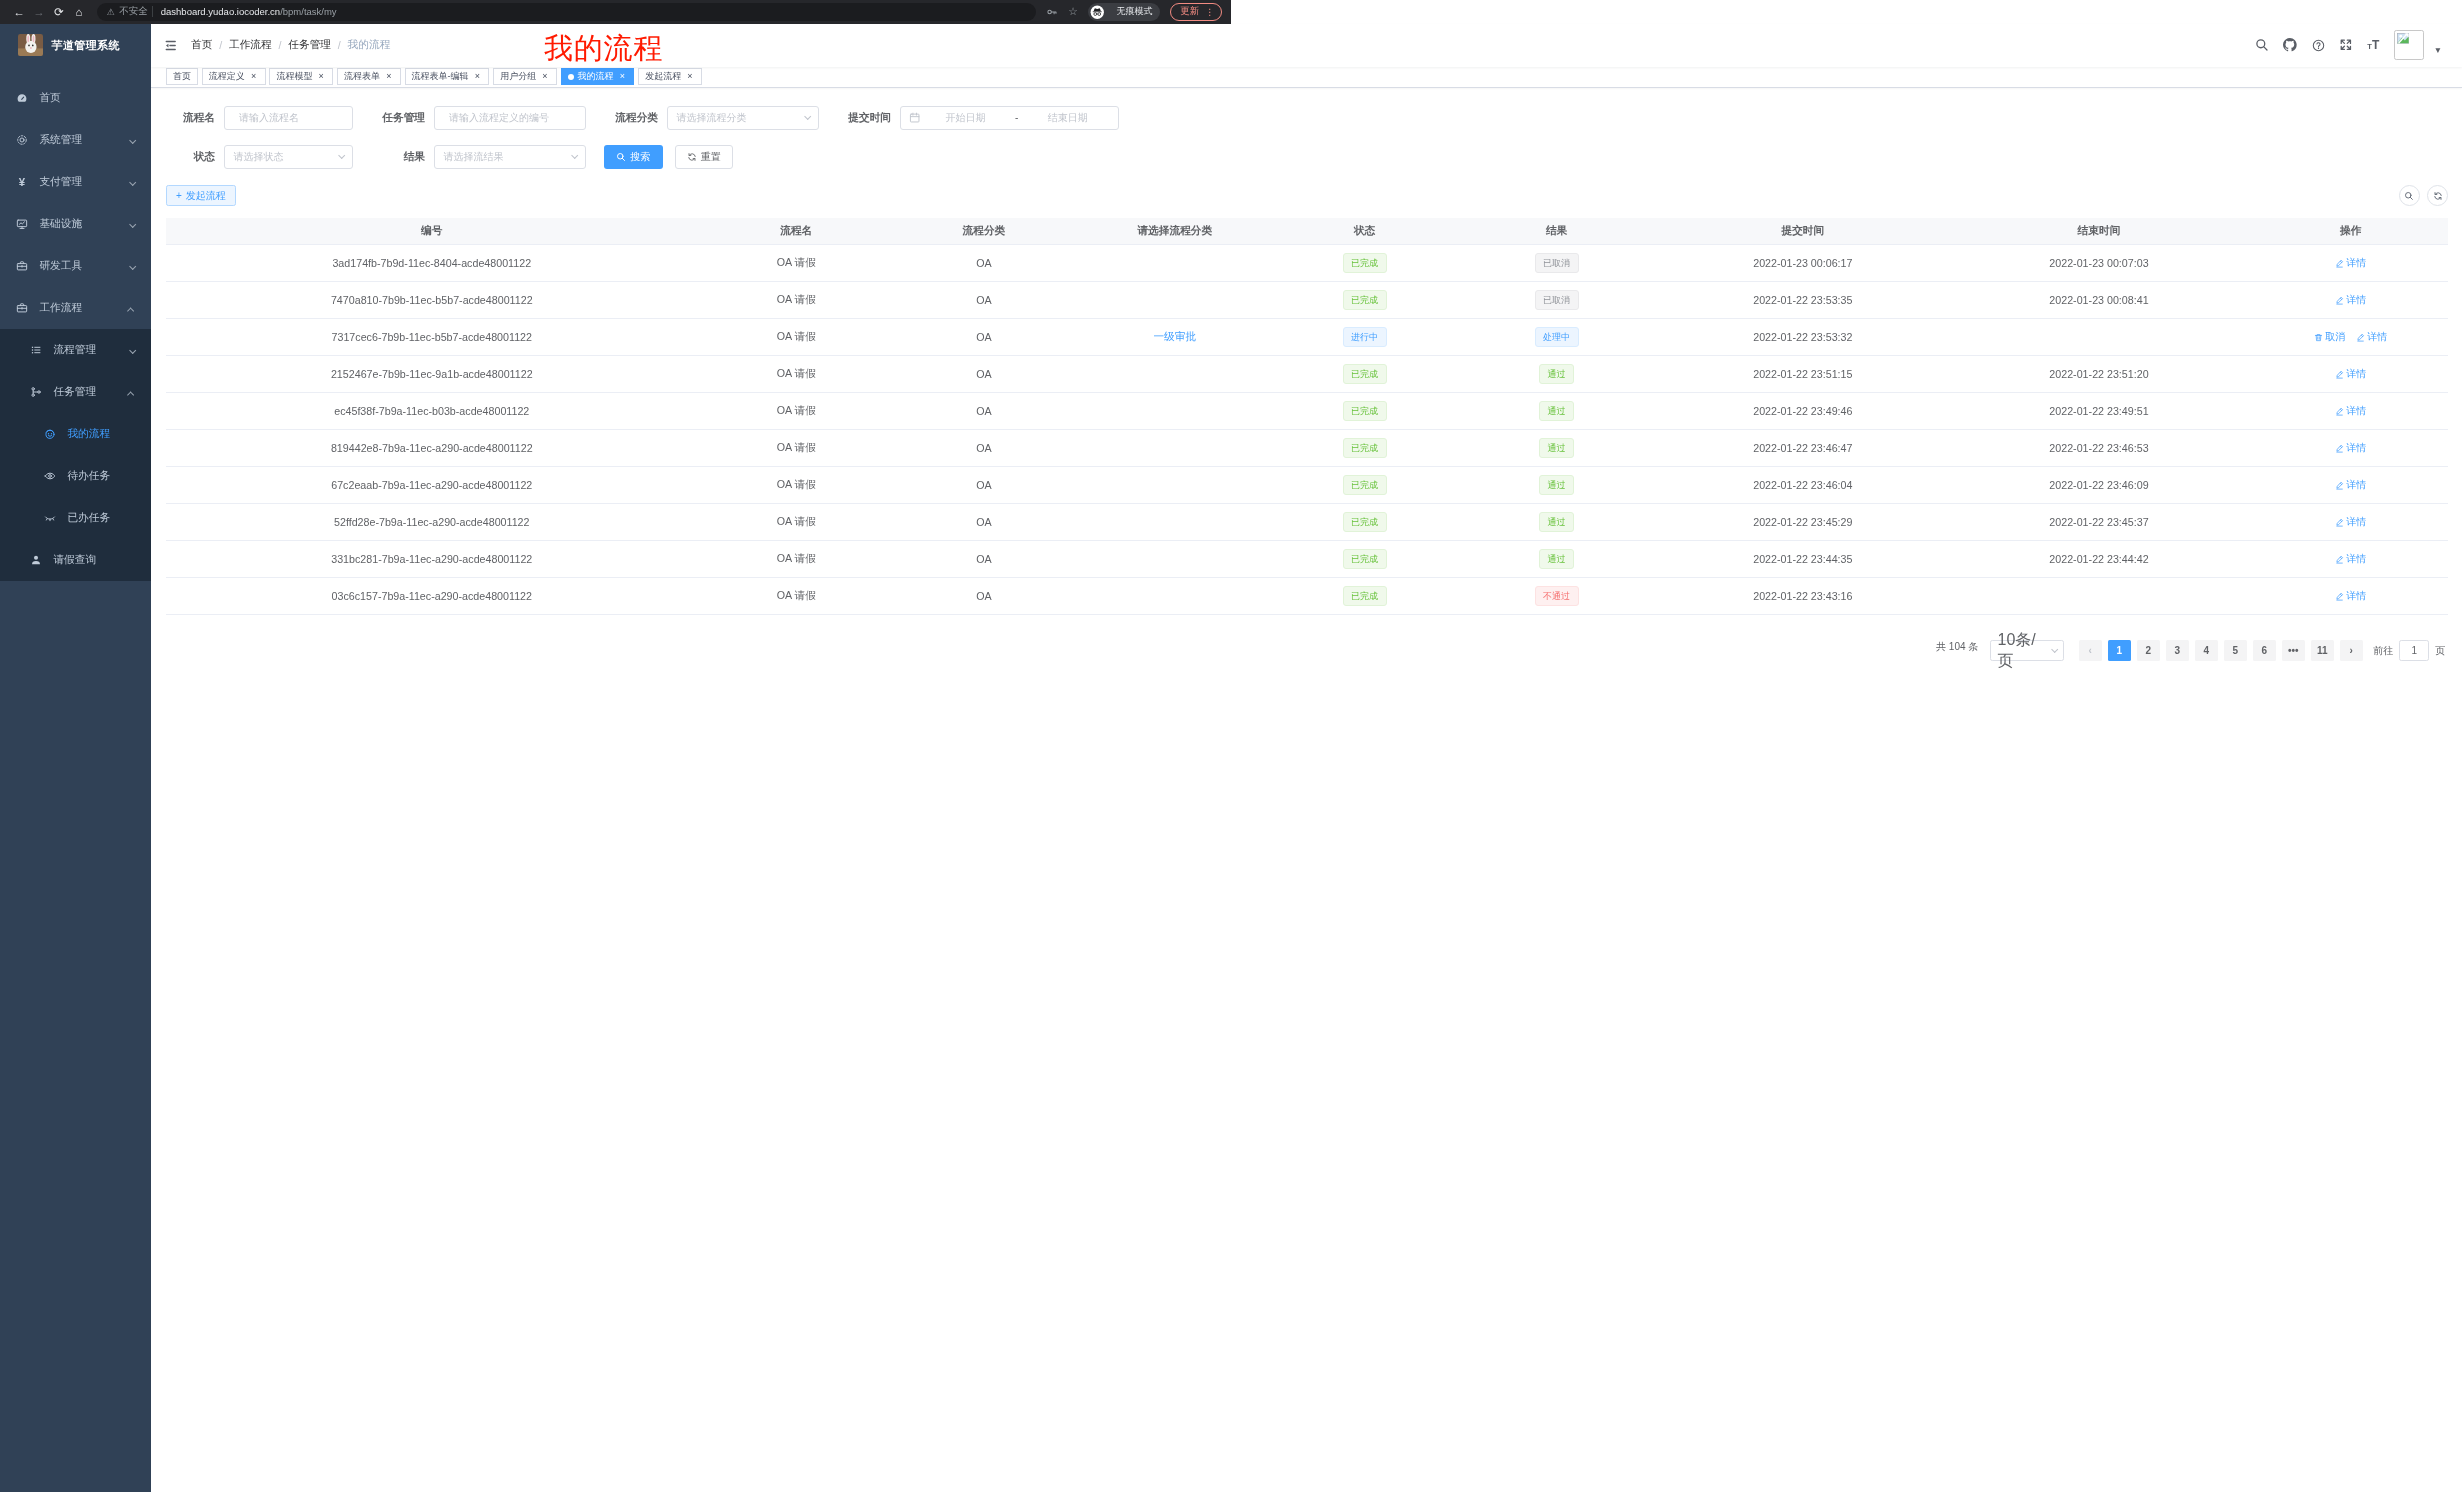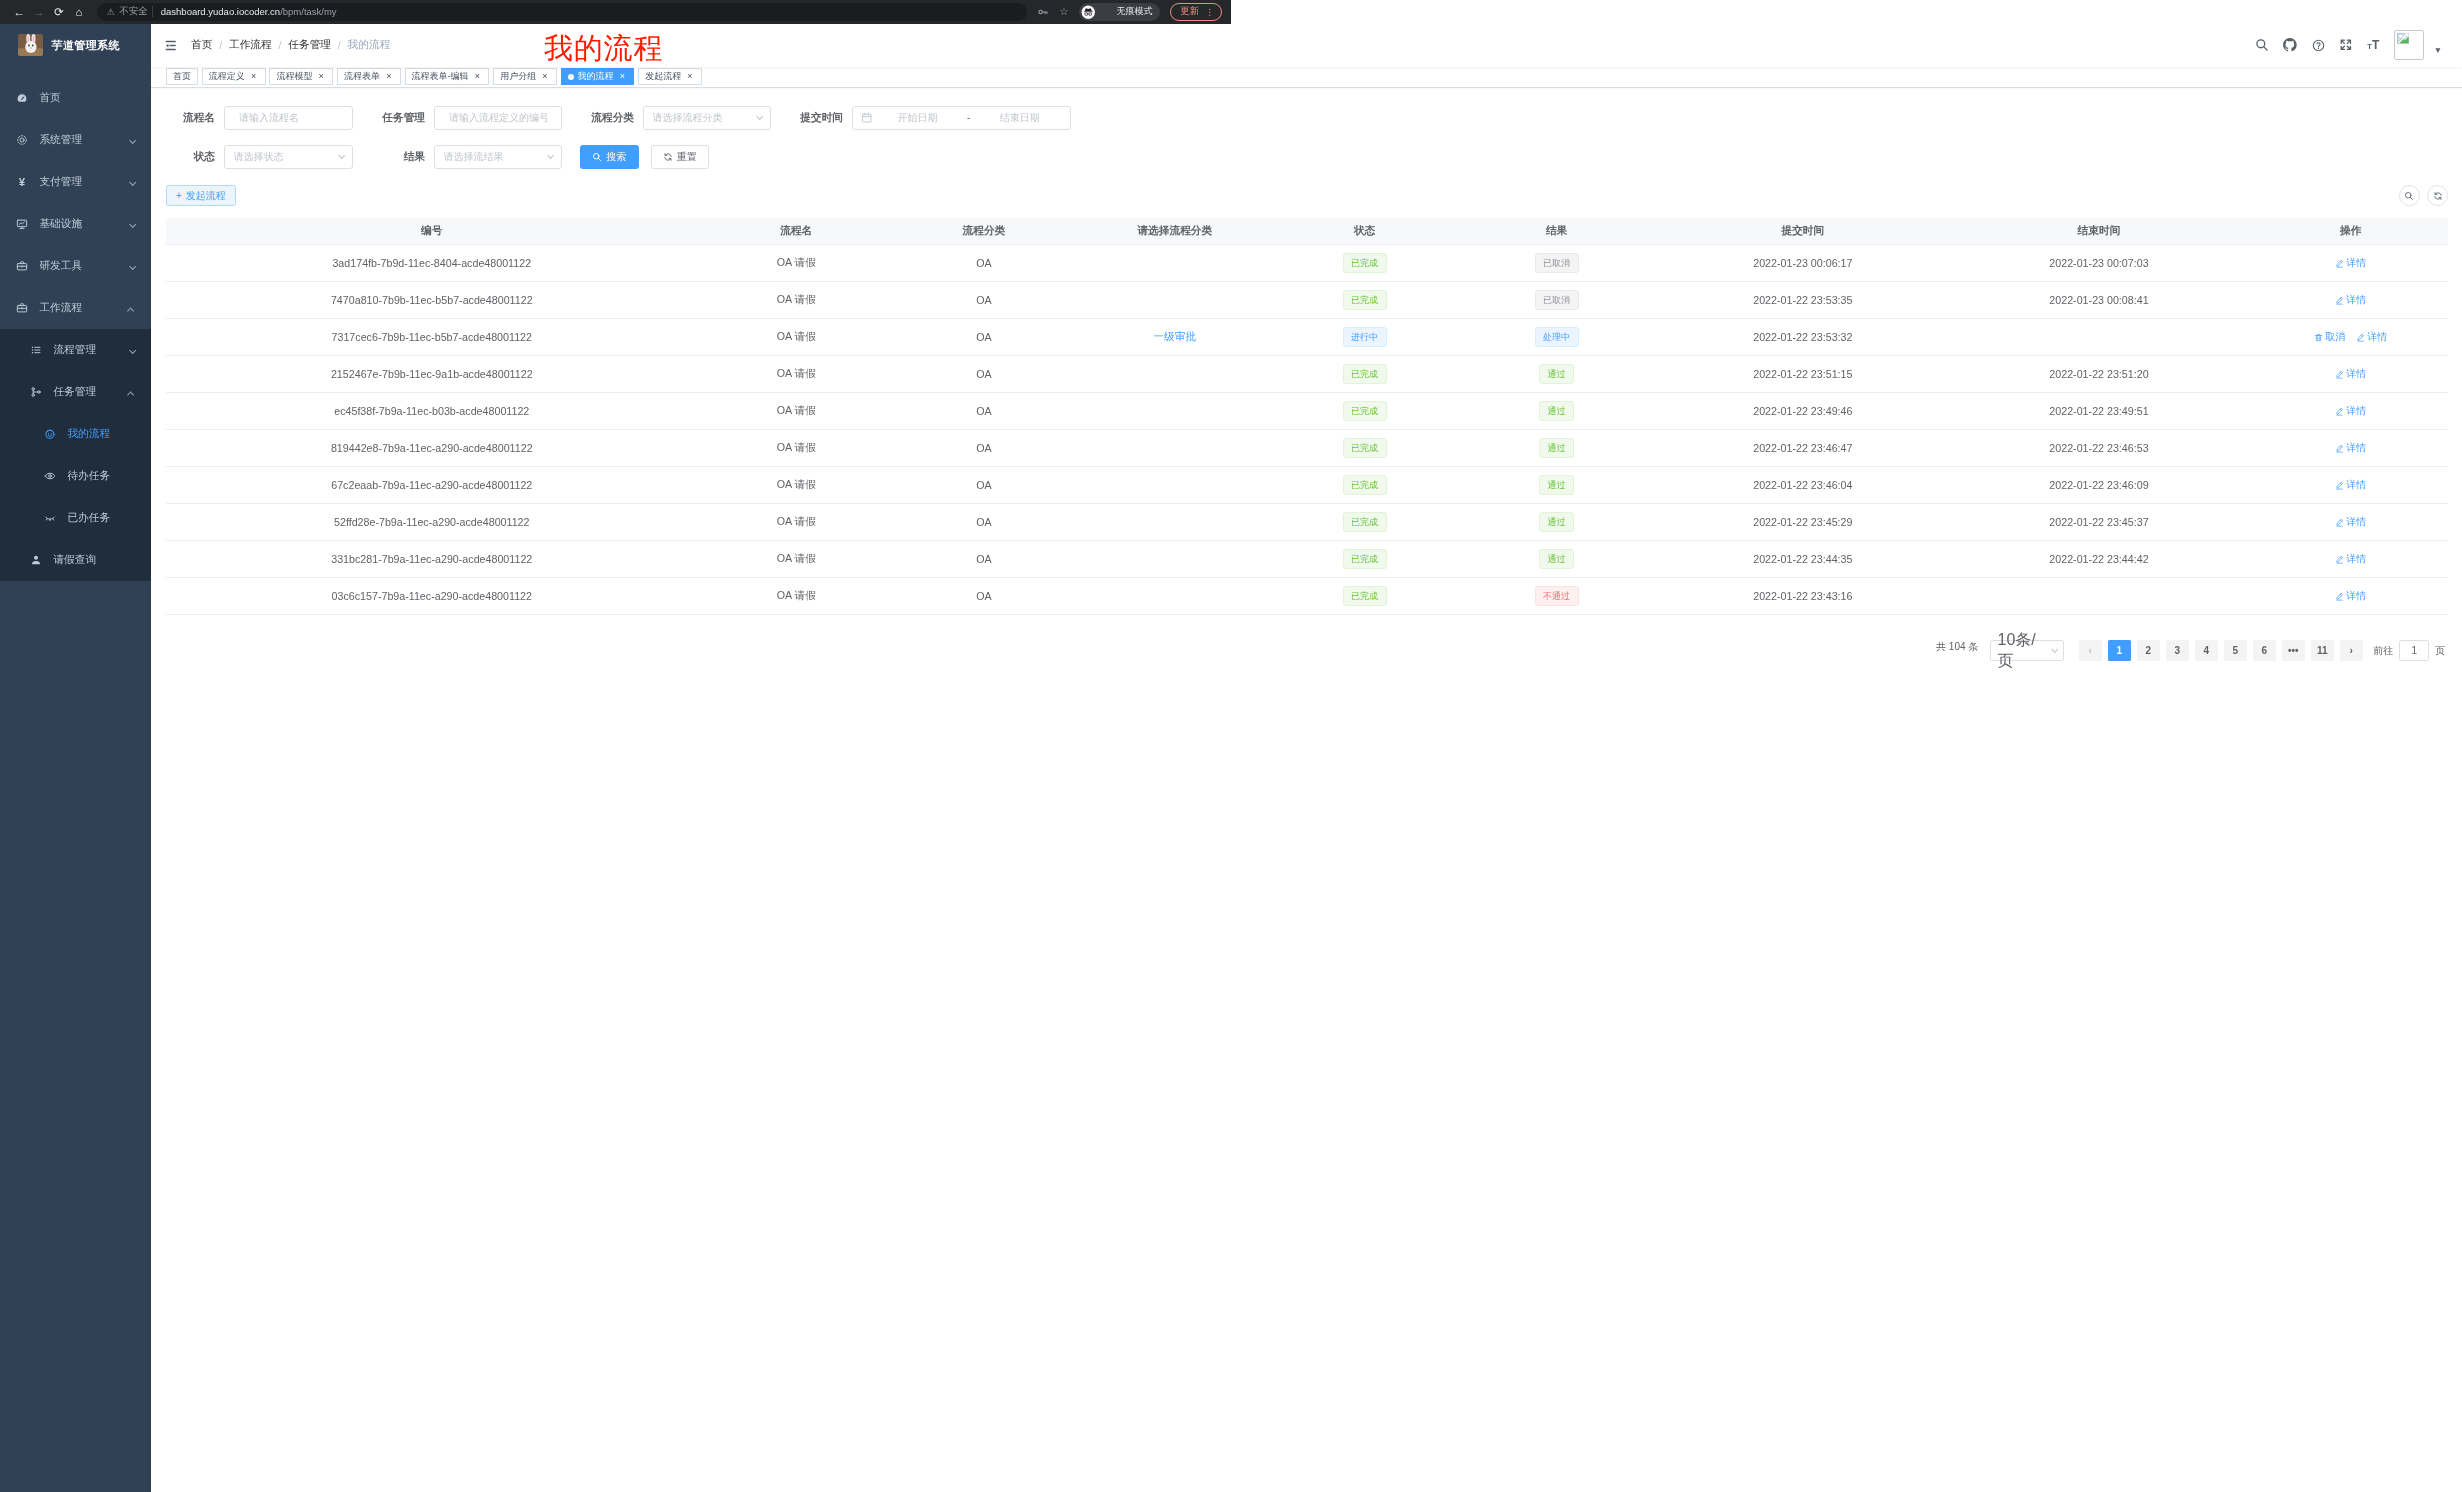--- a/index.html
+++ b/index.html
@@ -14,21 +14,21 @@
   .bnav.dim { color:#6b6f75; }
   .addr { flex:1; height:18px; margin:0 10.7px 0 7.6px; background:#1b1c1f; border-radius:10px;
     display:flex; align-items:center; padding:0 10px; font-size:9.5px; color:#9aa0a6; }
   .addr .warn { font-size:9px; margin-right:4.6px; color:#9aa0a6; }
   .addr .sep { width:0.8px; height:10.7px; background:#3c4043; margin:0 7.6px 0 4.6px; }
   .addr .host { color:#e8eaed; }
   .addr .path { color:#9aa0a6; }
   .bright { display:flex; align-items:center; gap:10px; }
   .star { color:#9aa0a6; font-size:10.7px; }
   .incog { height:18px; background:#3b3d42; border-radius:10px; display:flex; align-items:center;
-    gap:21px; padding:0 7.6px 0 2.3px; color:#e8eaed; font-size:9px; }
+    gap:12px; padding:0 7.6px 0 2.3px; color:#e8eaed; font-size:9px; }
   .update { height:18px; border:0.8px solid #f28b82; border-radius:10px; display:flex; align-items:center;
     gap:6px; padding:0 6.8px 0 9px; color:#f28b82; font-size:9.5px; }
   .update .dots { font-size:9px; }
 
   
   .sidebar { position:absolute; left:0; top:23.6px; bottom:0; width:151px; background:#304156; z-index:20; }
   .logo-row { height:43px; display:flex; align-items:center; padding-left:17.5px; }
   .logo-img { width:25px; height:22px; border-radius:2.3px; overflow:hidden; flex:none; }
   .logo-title { color:#fff; font-size:11px; font-weight:bold; margin-left:9px; letter-spacing:0.4px; }
   .menu { margin-top:10.7px; }
@@ -77,21 +77,21 @@
   .content { padding:18px 13.7px 0 15px; }
 
   
   .frow { display:flex; align-items:center; margin-bottom:15px; }
   .fgroup { display:flex; align-items:center; margin-right:23px; }
   .flabel { width:49px; text-align:right; margin-right:9px; font-size:10.7px; font-weight:bold; color:#606266; flex:none; }
   .ctrl { height:24px; border:0.8px solid #dcdfe6; border-radius:3px; background:#fff;
     display:flex; align-items:center; padding:0 8.4px; font-size:10px; color:#c0c4cc; }
   input.ctrl { display:inline-block; padding:0 14px; color:#606266; outline:none; }
   input.ctrl::placeholder { color:#c0c4cc; }
-  .w170{width:129px;} .w200{width:128px;} .w240{width:219px;}
+  .w170{width:129px;} .w200{width:152px;} .w240{width:219px;}
   .sel { justify-content:space-between; cursor:pointer; }
   .sel .chev { color:#c0c4cc; margin-left:6px; flex:none; }
   .dr-dash { color:#606266; margin:0 7.6px; }
   .dr-txt { flex:1; text-align:center; }
   .cal-ico { width:11.4px; height:11.4px; color:#c0c4cc; margin-right:3px; flex:none; }
   .btn { height:24px; border-radius:3px; font-size:10px; display:inline-flex; align-items:center;
     gap:3.8px; padding:0 11.4px; cursor:pointer; border:0.8px solid transparent; }
   .btn-primary { background:#409eff; color:#fff; margin-left:18px; }
   .btn-plain { background:#fff; color:#606266; border-color:#dcdfe6; margin-left:12px; }
   .bico { width:10px; height:10px; }

